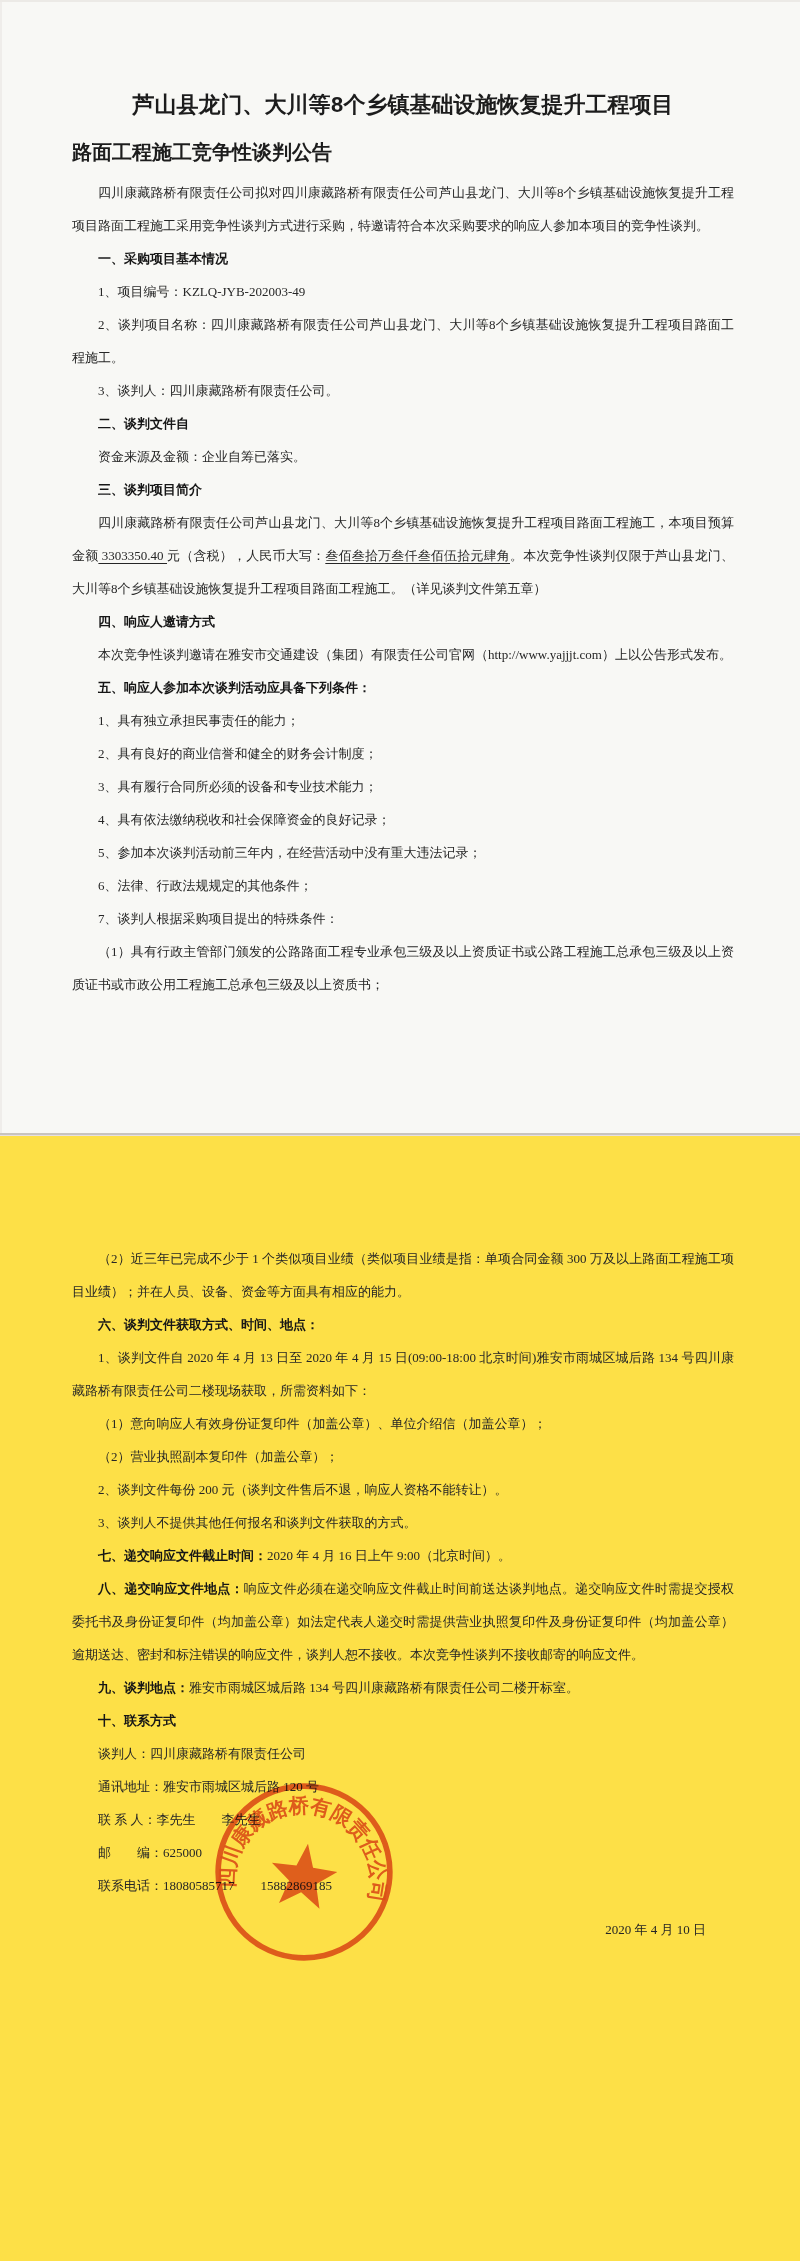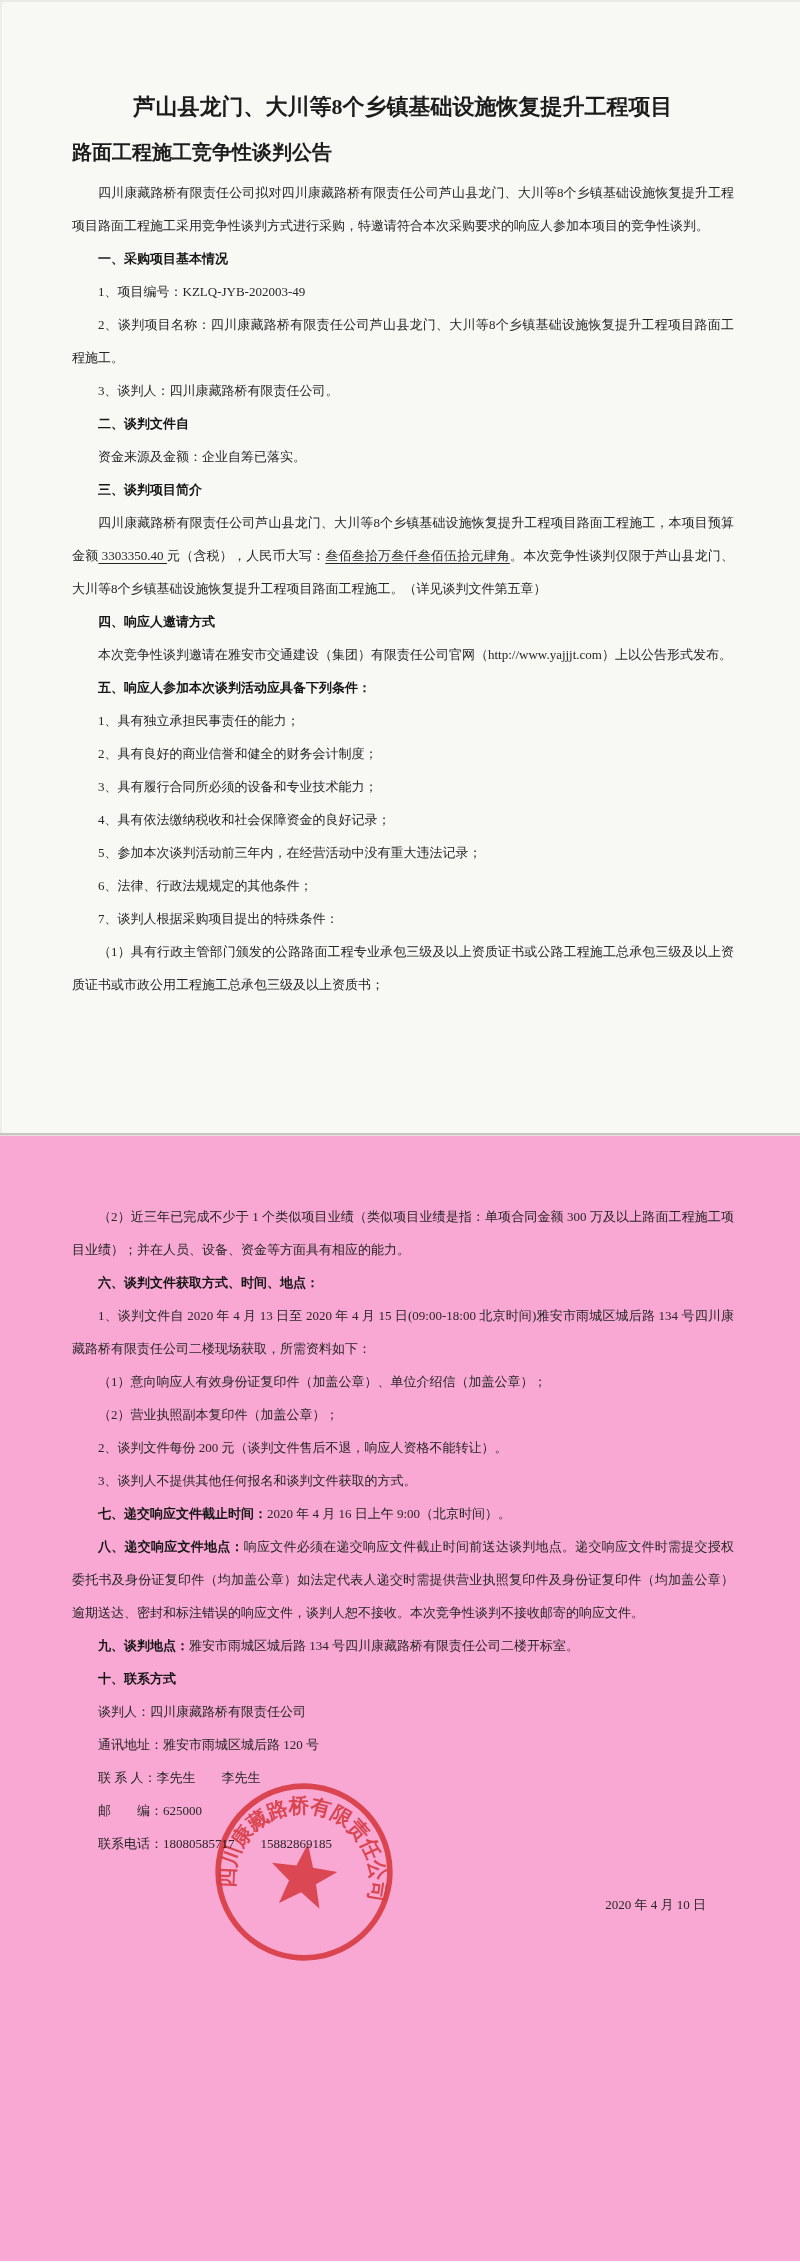--- a/index.html
+++ b/index.html
@@ -20,32 +20,33 @@
   .page-1 {
     height: 1135px;
     padding: 90px 66px 0 72px;
     background: #f8f8f5;
     border-top: 2px solid #eceae6;
     border-bottom: 2px solid #c8c4bf;
     box-shadow: inset 2px 0 0 #efedea;
   }
   .page-2 {
     height: 1126px;
-    padding: 64px 66px 0 72px;
-    background: #f9a8d4;
+    padding: 106px 66px 0 72px;
+    background: #fde047;
     border-top: 1px solid #e6dfe2;
     position: relative;
   }
   .doc-title-1 {
     margin: 0 0 16px 0;
     font-size: 22px;
     line-height: 30px;
     font-weight: bold;
     text-align: center;
     color: #1c1c1c;
+    font-family: Liberation Mono, monospace;
   }
   .doc-title-2 {
     margin: 0 0 10px 0;
     font-size: 20px;
     line-height: 28px;
     font-weight: bold;
     text-align: left;
     color: #1c1c1c;
   }
   p {
@@ -65,21 +66,21 @@
     color: #161616;
   }
   .u {
     text-decoration: underline;
     text-underline-offset: 3px;
   }
   .date-line {
     text-align: right;
     text-indent: 0;
     padding-right: 28px;
-    margin-top: 28px;
+    margin-top: 11px;
   }
   .seal {
     position: absolute;
     left: 212px;
     top: 644px;
     width: 184px;
     height: 184px;
     transform: rotate(8deg);
     mix-blend-mode: multiply;
     opacity: 0.88;

